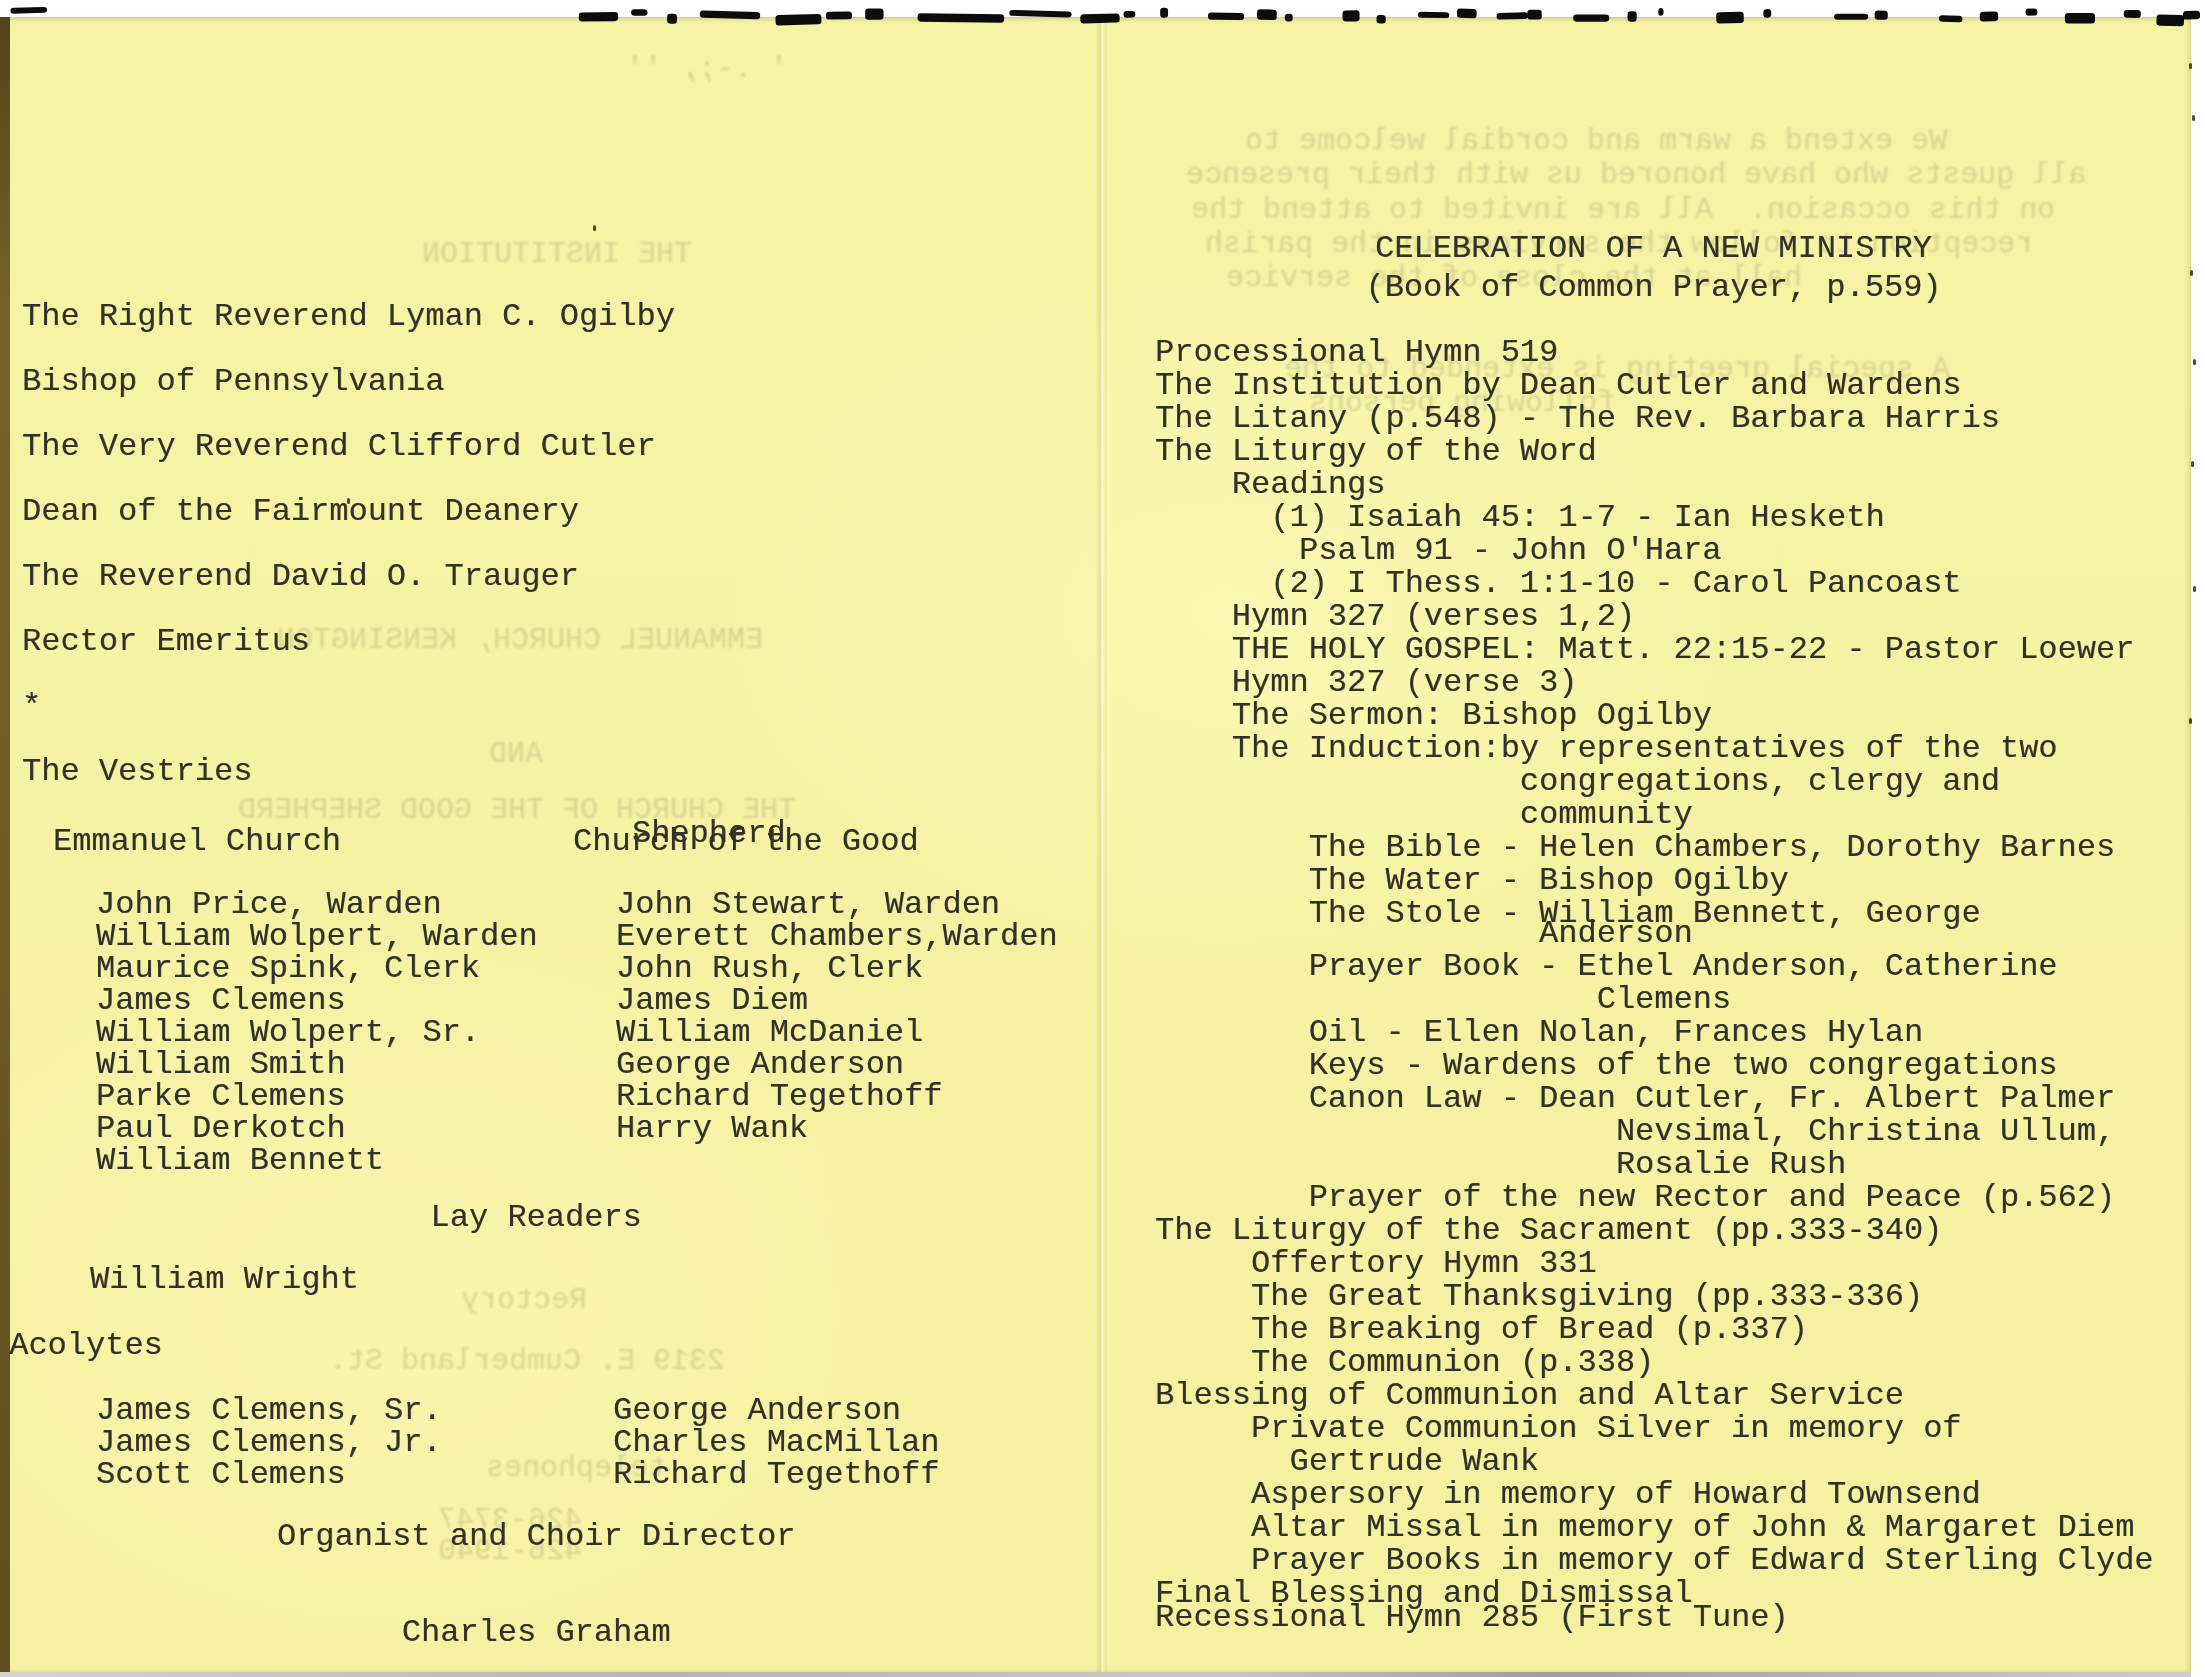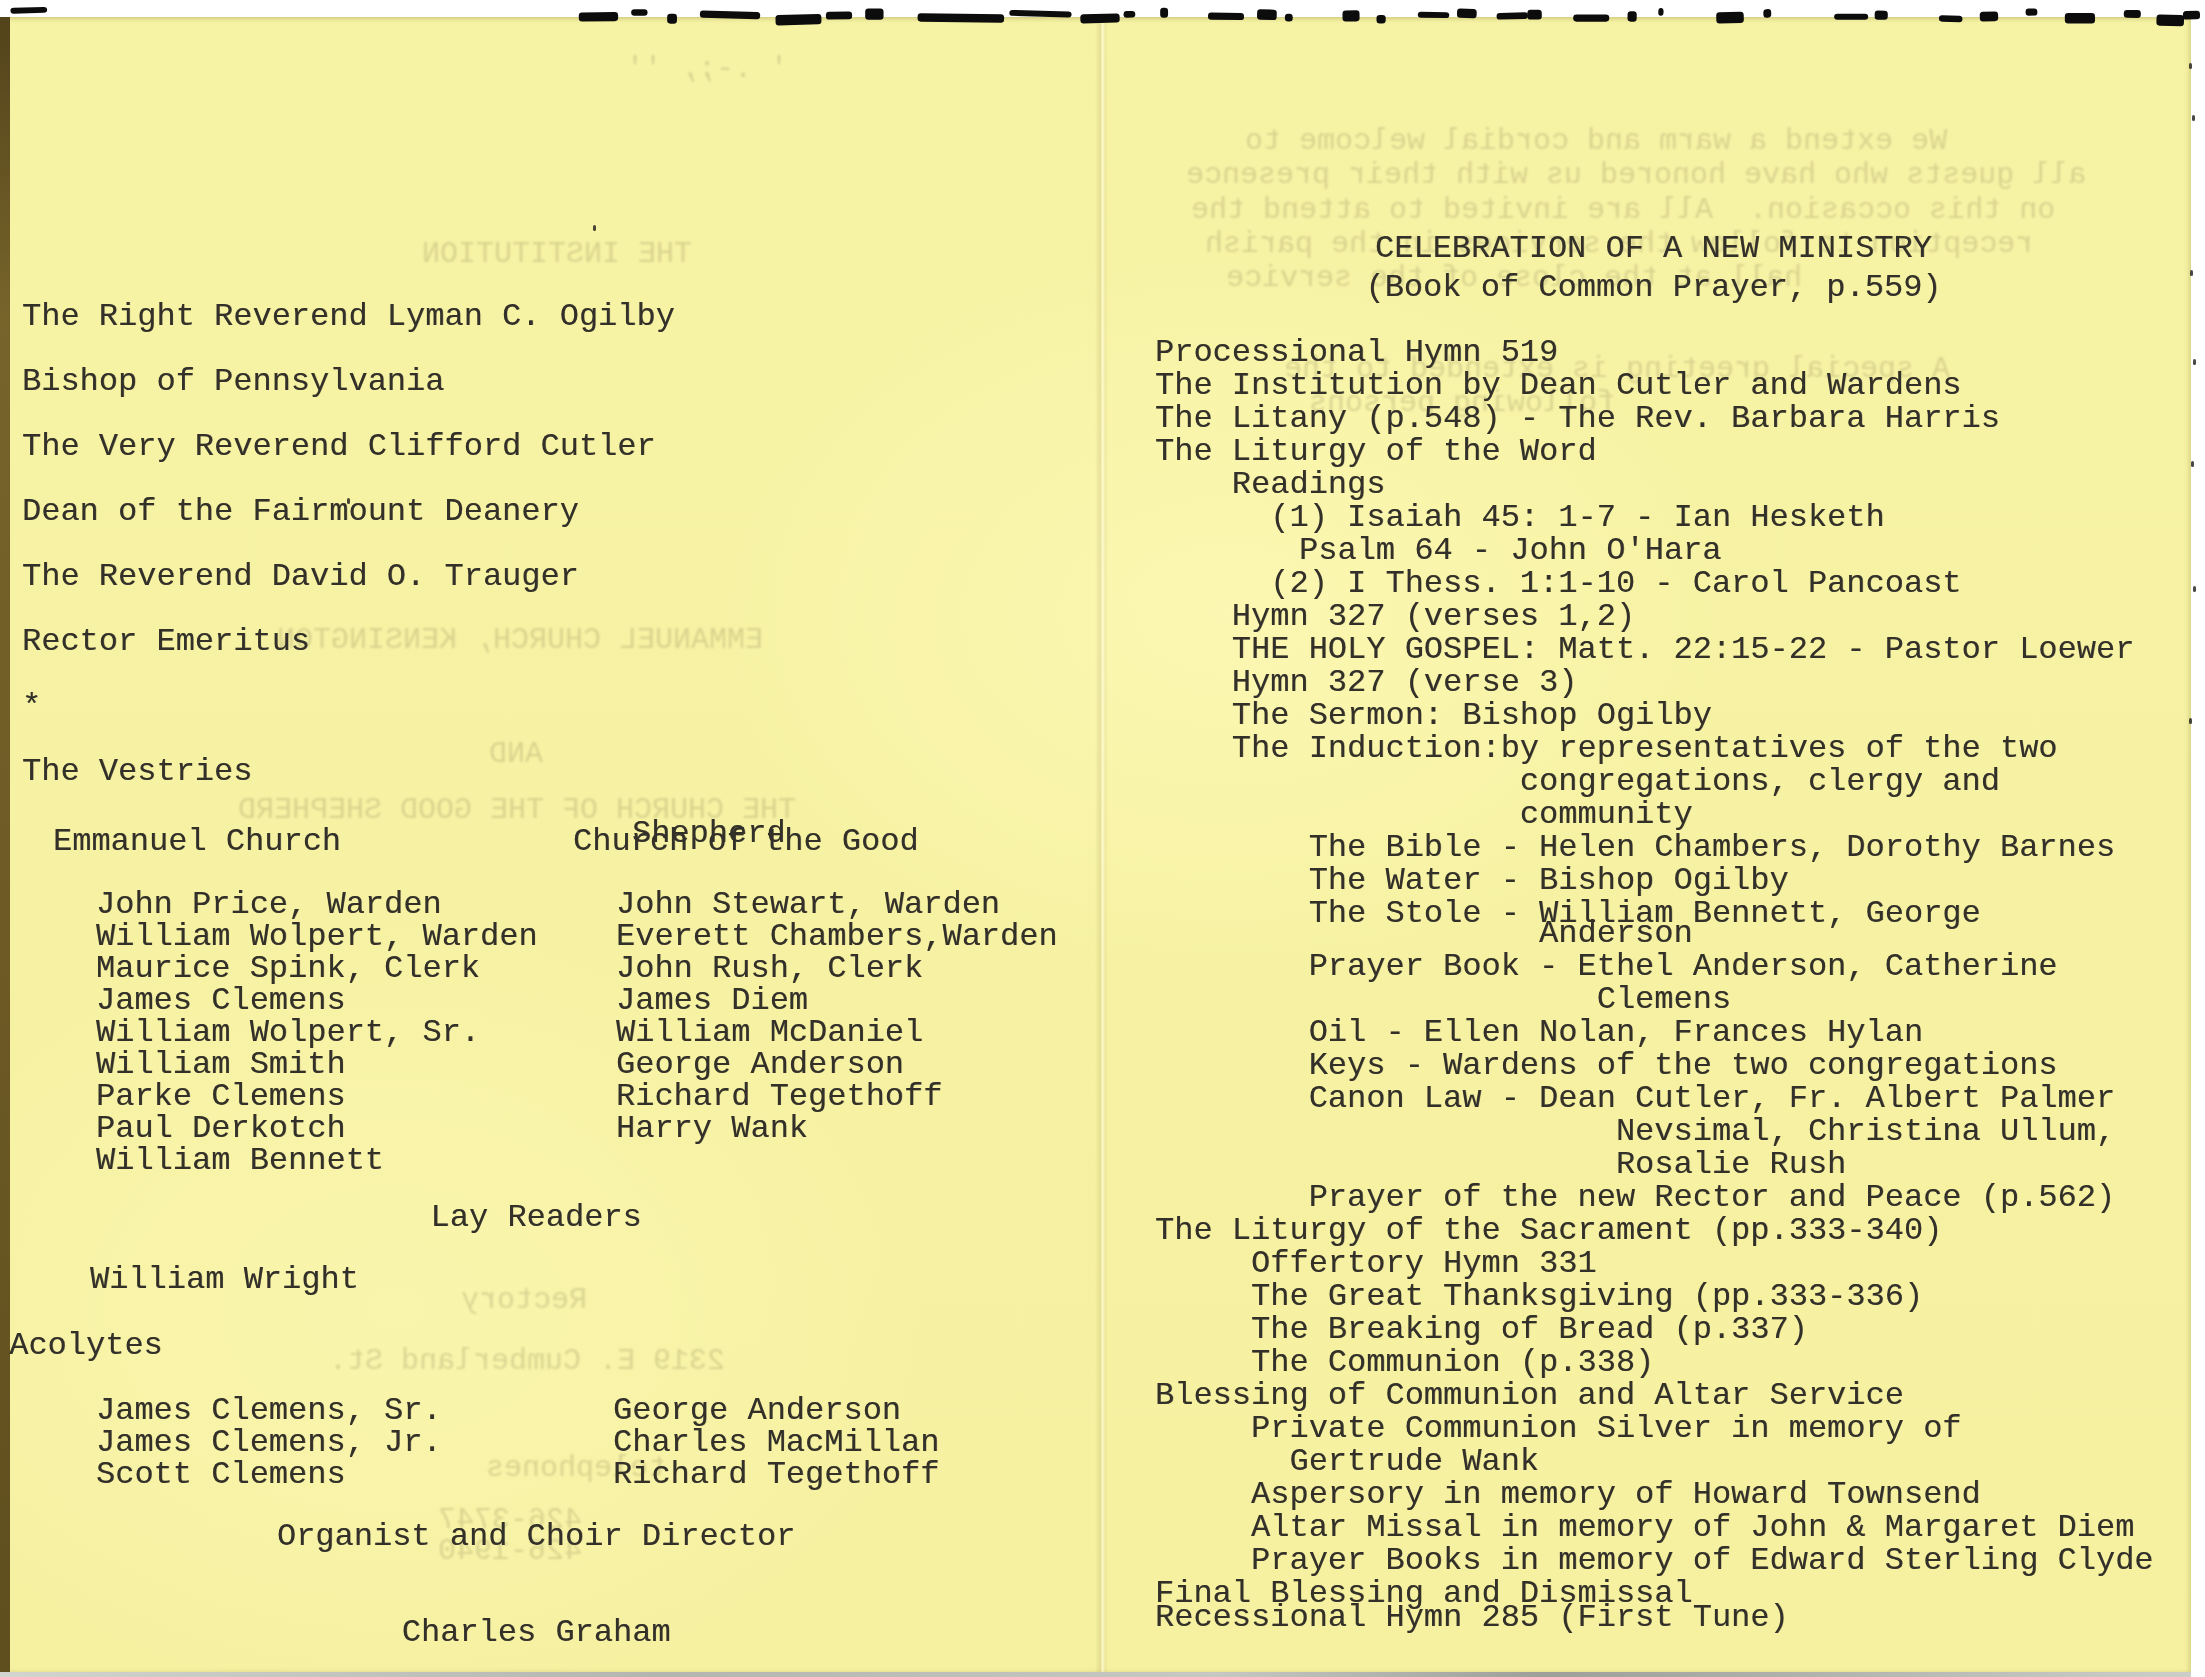--- a/index.html
+++ b/index.html
@@ -212,21 +212,21 @@
   <div class="block tline rp-title">CELEBRATION OF A NEW MINISTRY</div>
   <div class="block tline rp-subtitle">(Book of Common Prayer, p.559)</div>
 
   <div class="block service">
     <div class="tline" style="margin-left: 0ch;">Processional Hymn 519</div>
       <div class="tline" style="margin-left: 0ch;">The Institution by Dean Cutler and Wardens</div>
       <div class="tline" style="margin-left: 0ch;">The Litany (p.548) - The Rev. Barbara Harris</div>
       <div class="tline" style="margin-left: 0ch;">The Liturgy of the Word</div>
       <div class="tline" style="margin-left: 4ch;">Readings</div>
       <div class="tline" style="margin-left: 6ch;">(1) Isaiah 45: 1-7 - Ian Hesketh</div>
-      <div class="tline" style="margin-left: 7.5ch;">Psalm 64 - John O'Hara</div>
+      <div class="tline" style="margin-left: 7.5ch;">Psalm 91 - John O'Hara</div>
       <div class="tline" style="margin-left: 6ch;">(2) I Thess. 1:1-10 - Carol Pancoast</div>
       <div class="tline" style="margin-left: 4ch;">Hymn 327 (verses 1,2)</div>
       <div class="tline" style="margin-left: 4ch;">THE HOLY GOSPEL: Matt. 22:15-22 - Pastor Loewer</div>
       <div class="tline" style="margin-left: 4ch;">Hymn 327 (verse 3)</div>
       <div class="tline" style="margin-left: 4ch;">The Sermon: Bishop Ogilby</div>
       <div class="tline" style="margin-left: 4ch;">The Induction:by representatives of the two</div>
       <div class="tline" style="margin-left: 19ch;">congregations, clergy and</div>
       <div class="tline" style="margin-left: 19ch;">community</div>
       <div class="tline" style="margin-left: 8ch;">The Bible - Helen Chambers, Dorothy Barnes</div>
       <div class="tline" style="margin-left: 8ch;">The Water - Bishop Ogilby</div>

